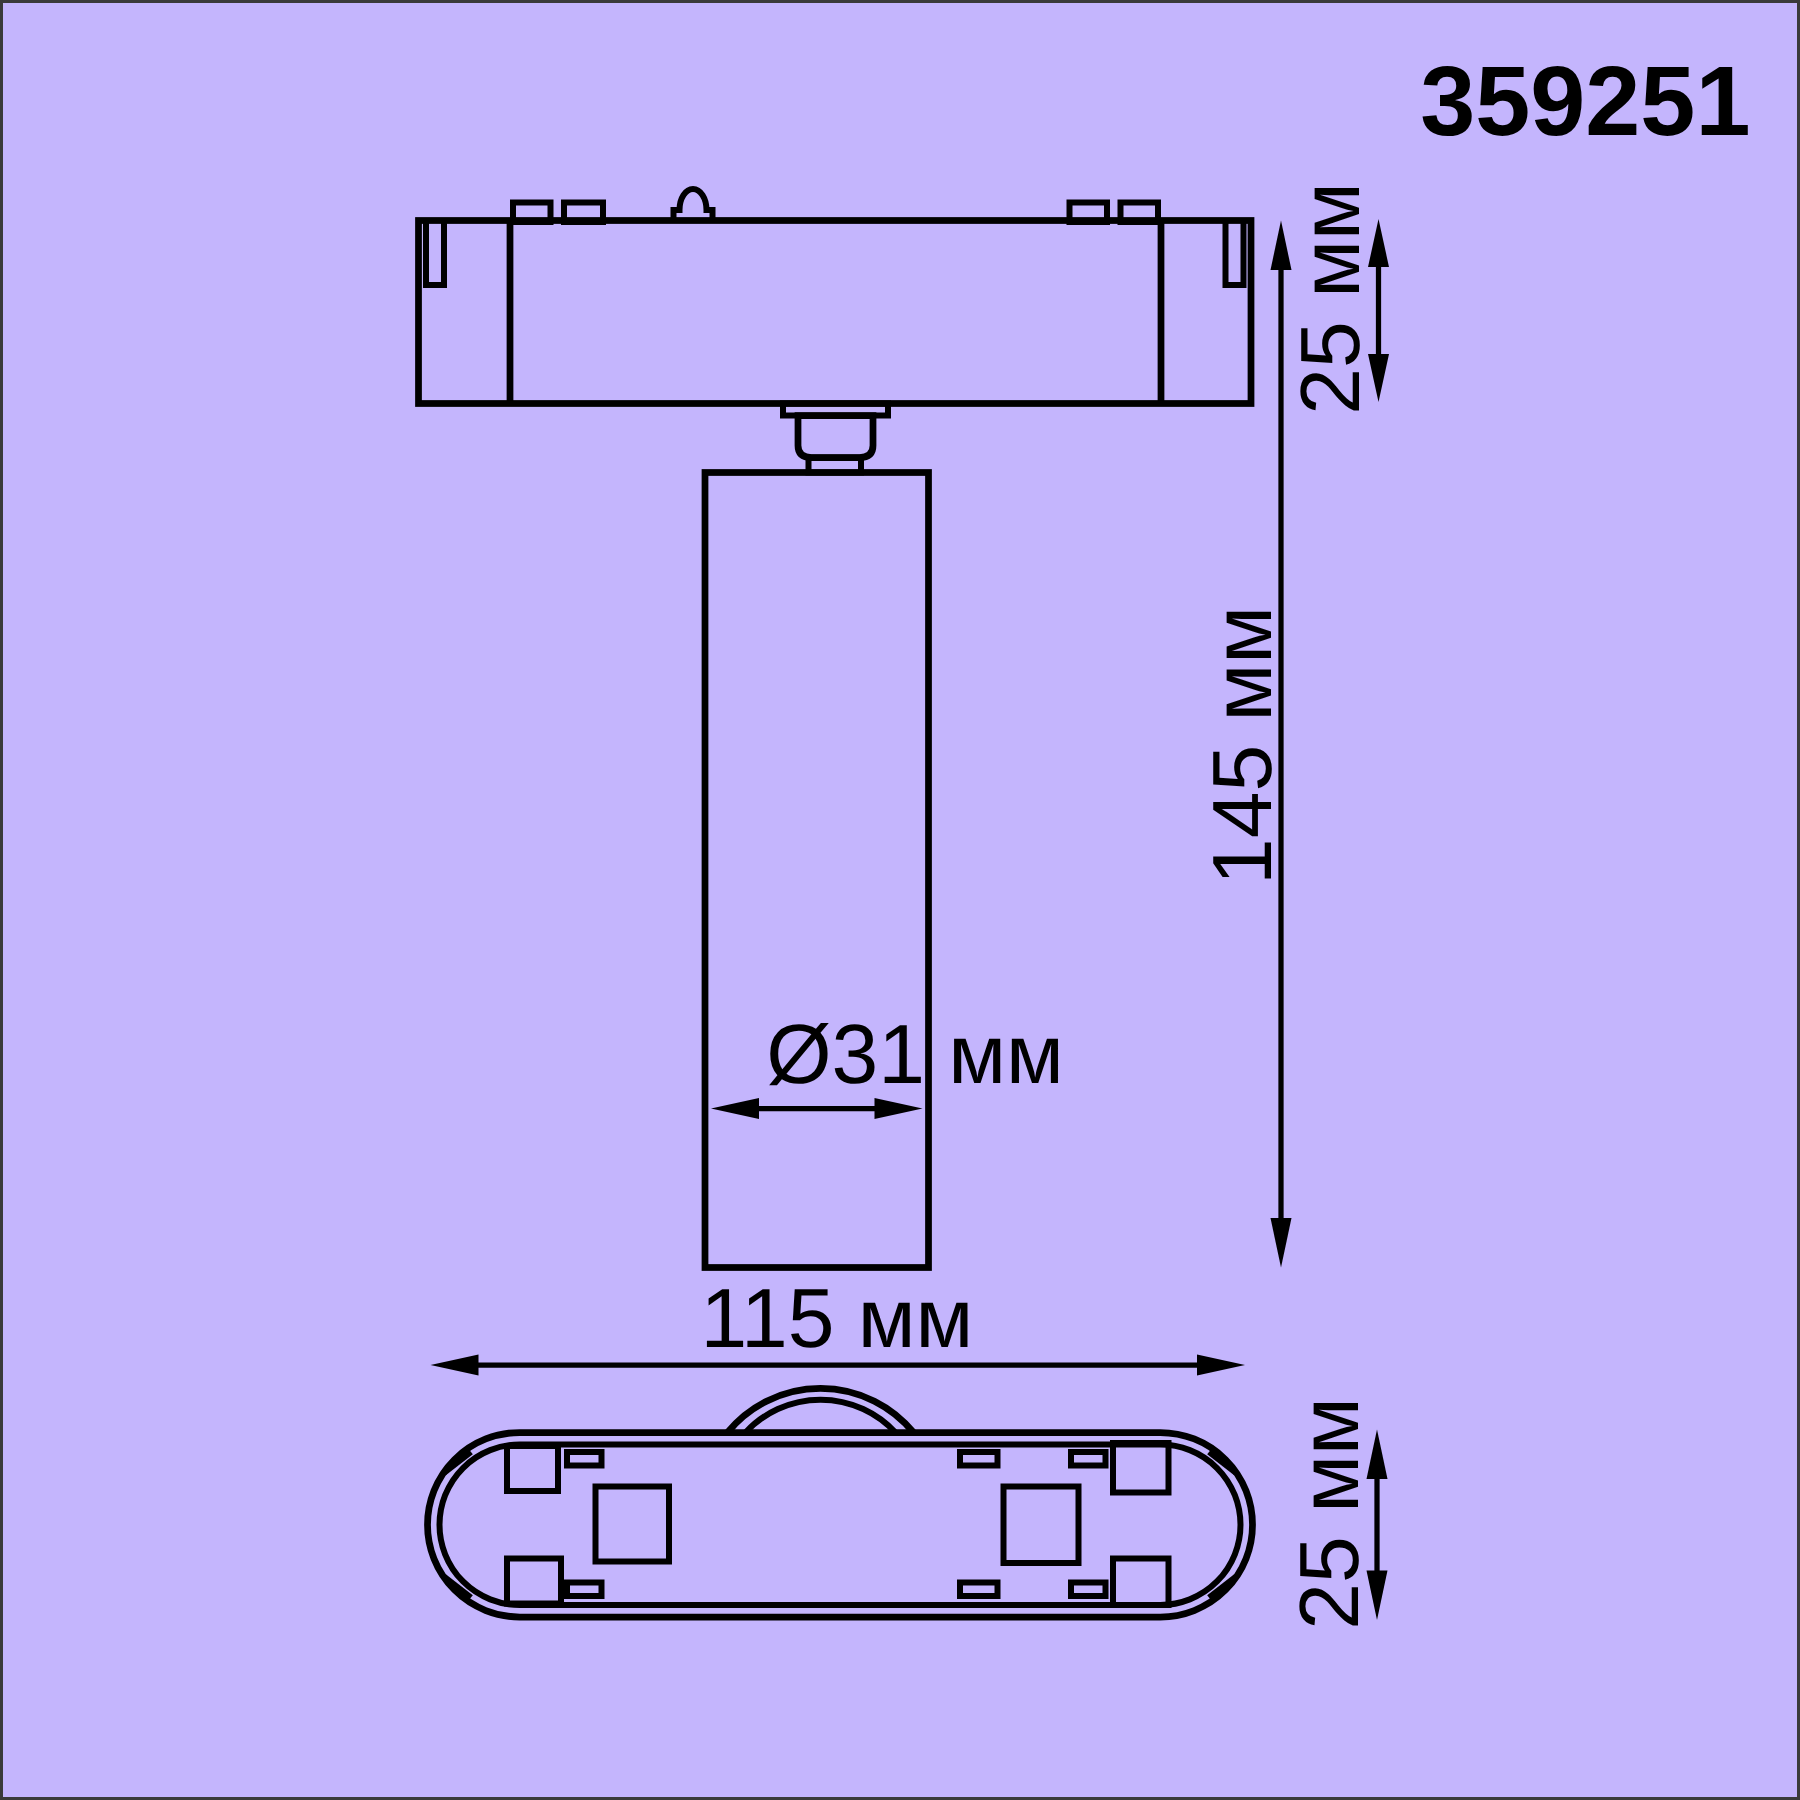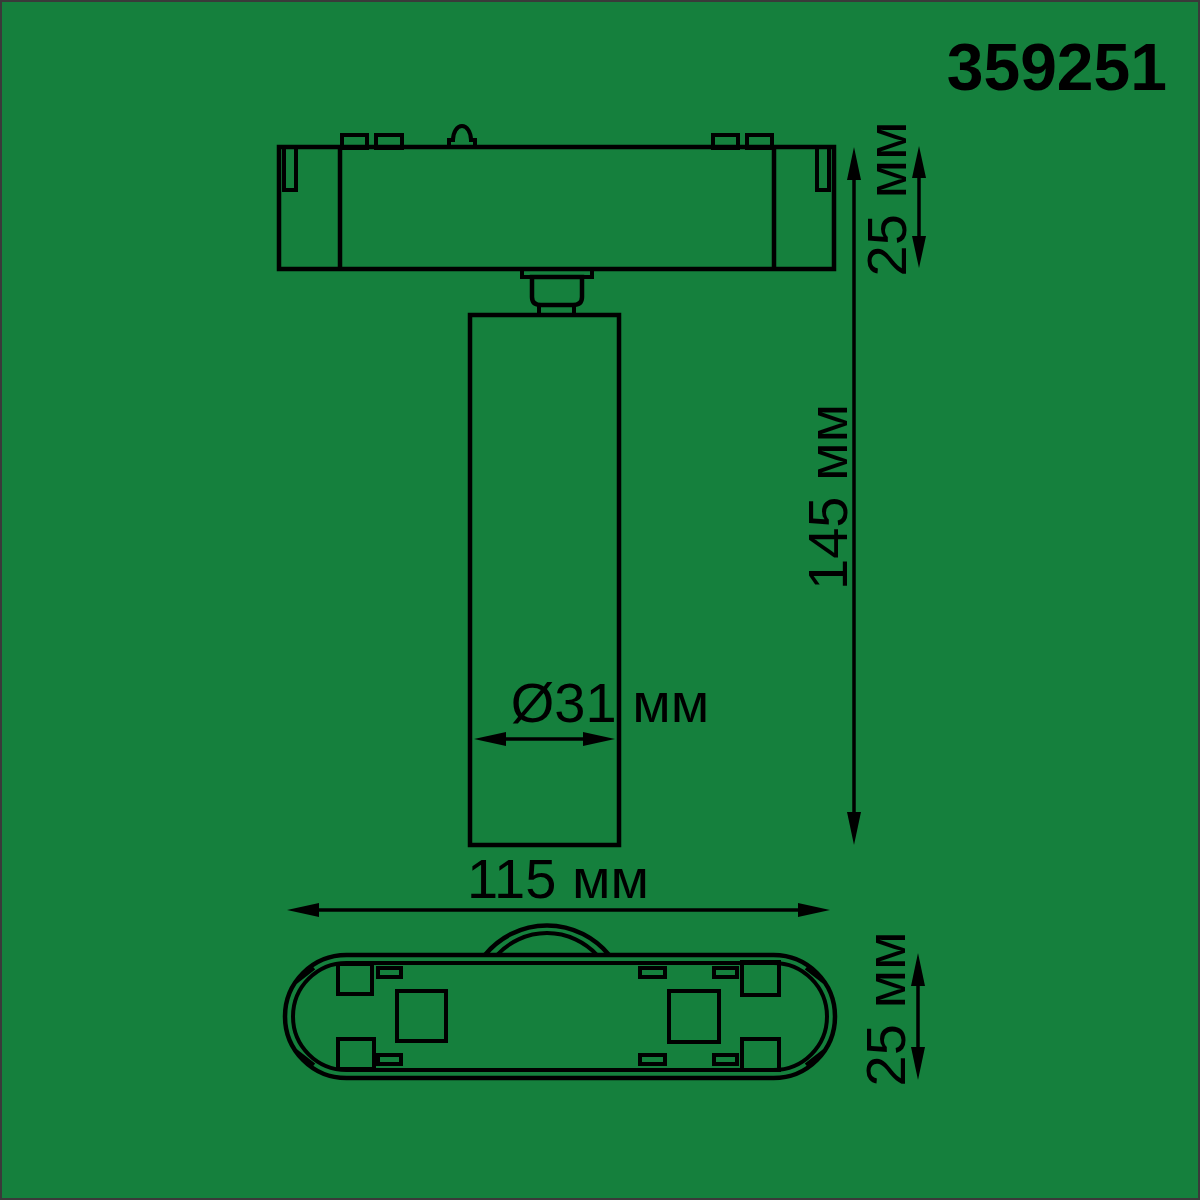--- a/index.html
+++ b/index.html
@@ -1,20 +1,20 @@
 <!DOCTYPE html>
 <html><head>
 <meta charset="utf-8">
 <style>
   html, body { margin: 0; padding: 0; background: #ffffff; }
   .page {
     width: 1200px; height: 1200px;
     box-sizing: border-box;
     border: 2px solid #3a3a3a;
-    background: #15803d;
+    background: #c4b5fd;
     position: relative;
     font-family: "Liberation Sans", sans-serif;
   }
   svg { display: block; }
   .ln   { fill: none; stroke: #000000; stroke-width: 4.5; stroke-linejoin: miter; stroke-linecap: butt; }
   .thin { fill: none; stroke: #000000; stroke-width: 4;   stroke-linejoin: miter; }
   .dim  { fill: none; stroke: #000000; stroke-width: 3.5; }
   .head { fill: #000000; stroke: none; }
   .lbl  { fill: #000000; stroke: none; font-size: 56px; font-family: "Liberation Sans", sans-serif; }
   .ttl  { fill: #000000; stroke: none; font-size: 66px; font-weight: bold; font-family: "Liberation Sans", sans-serif; }

